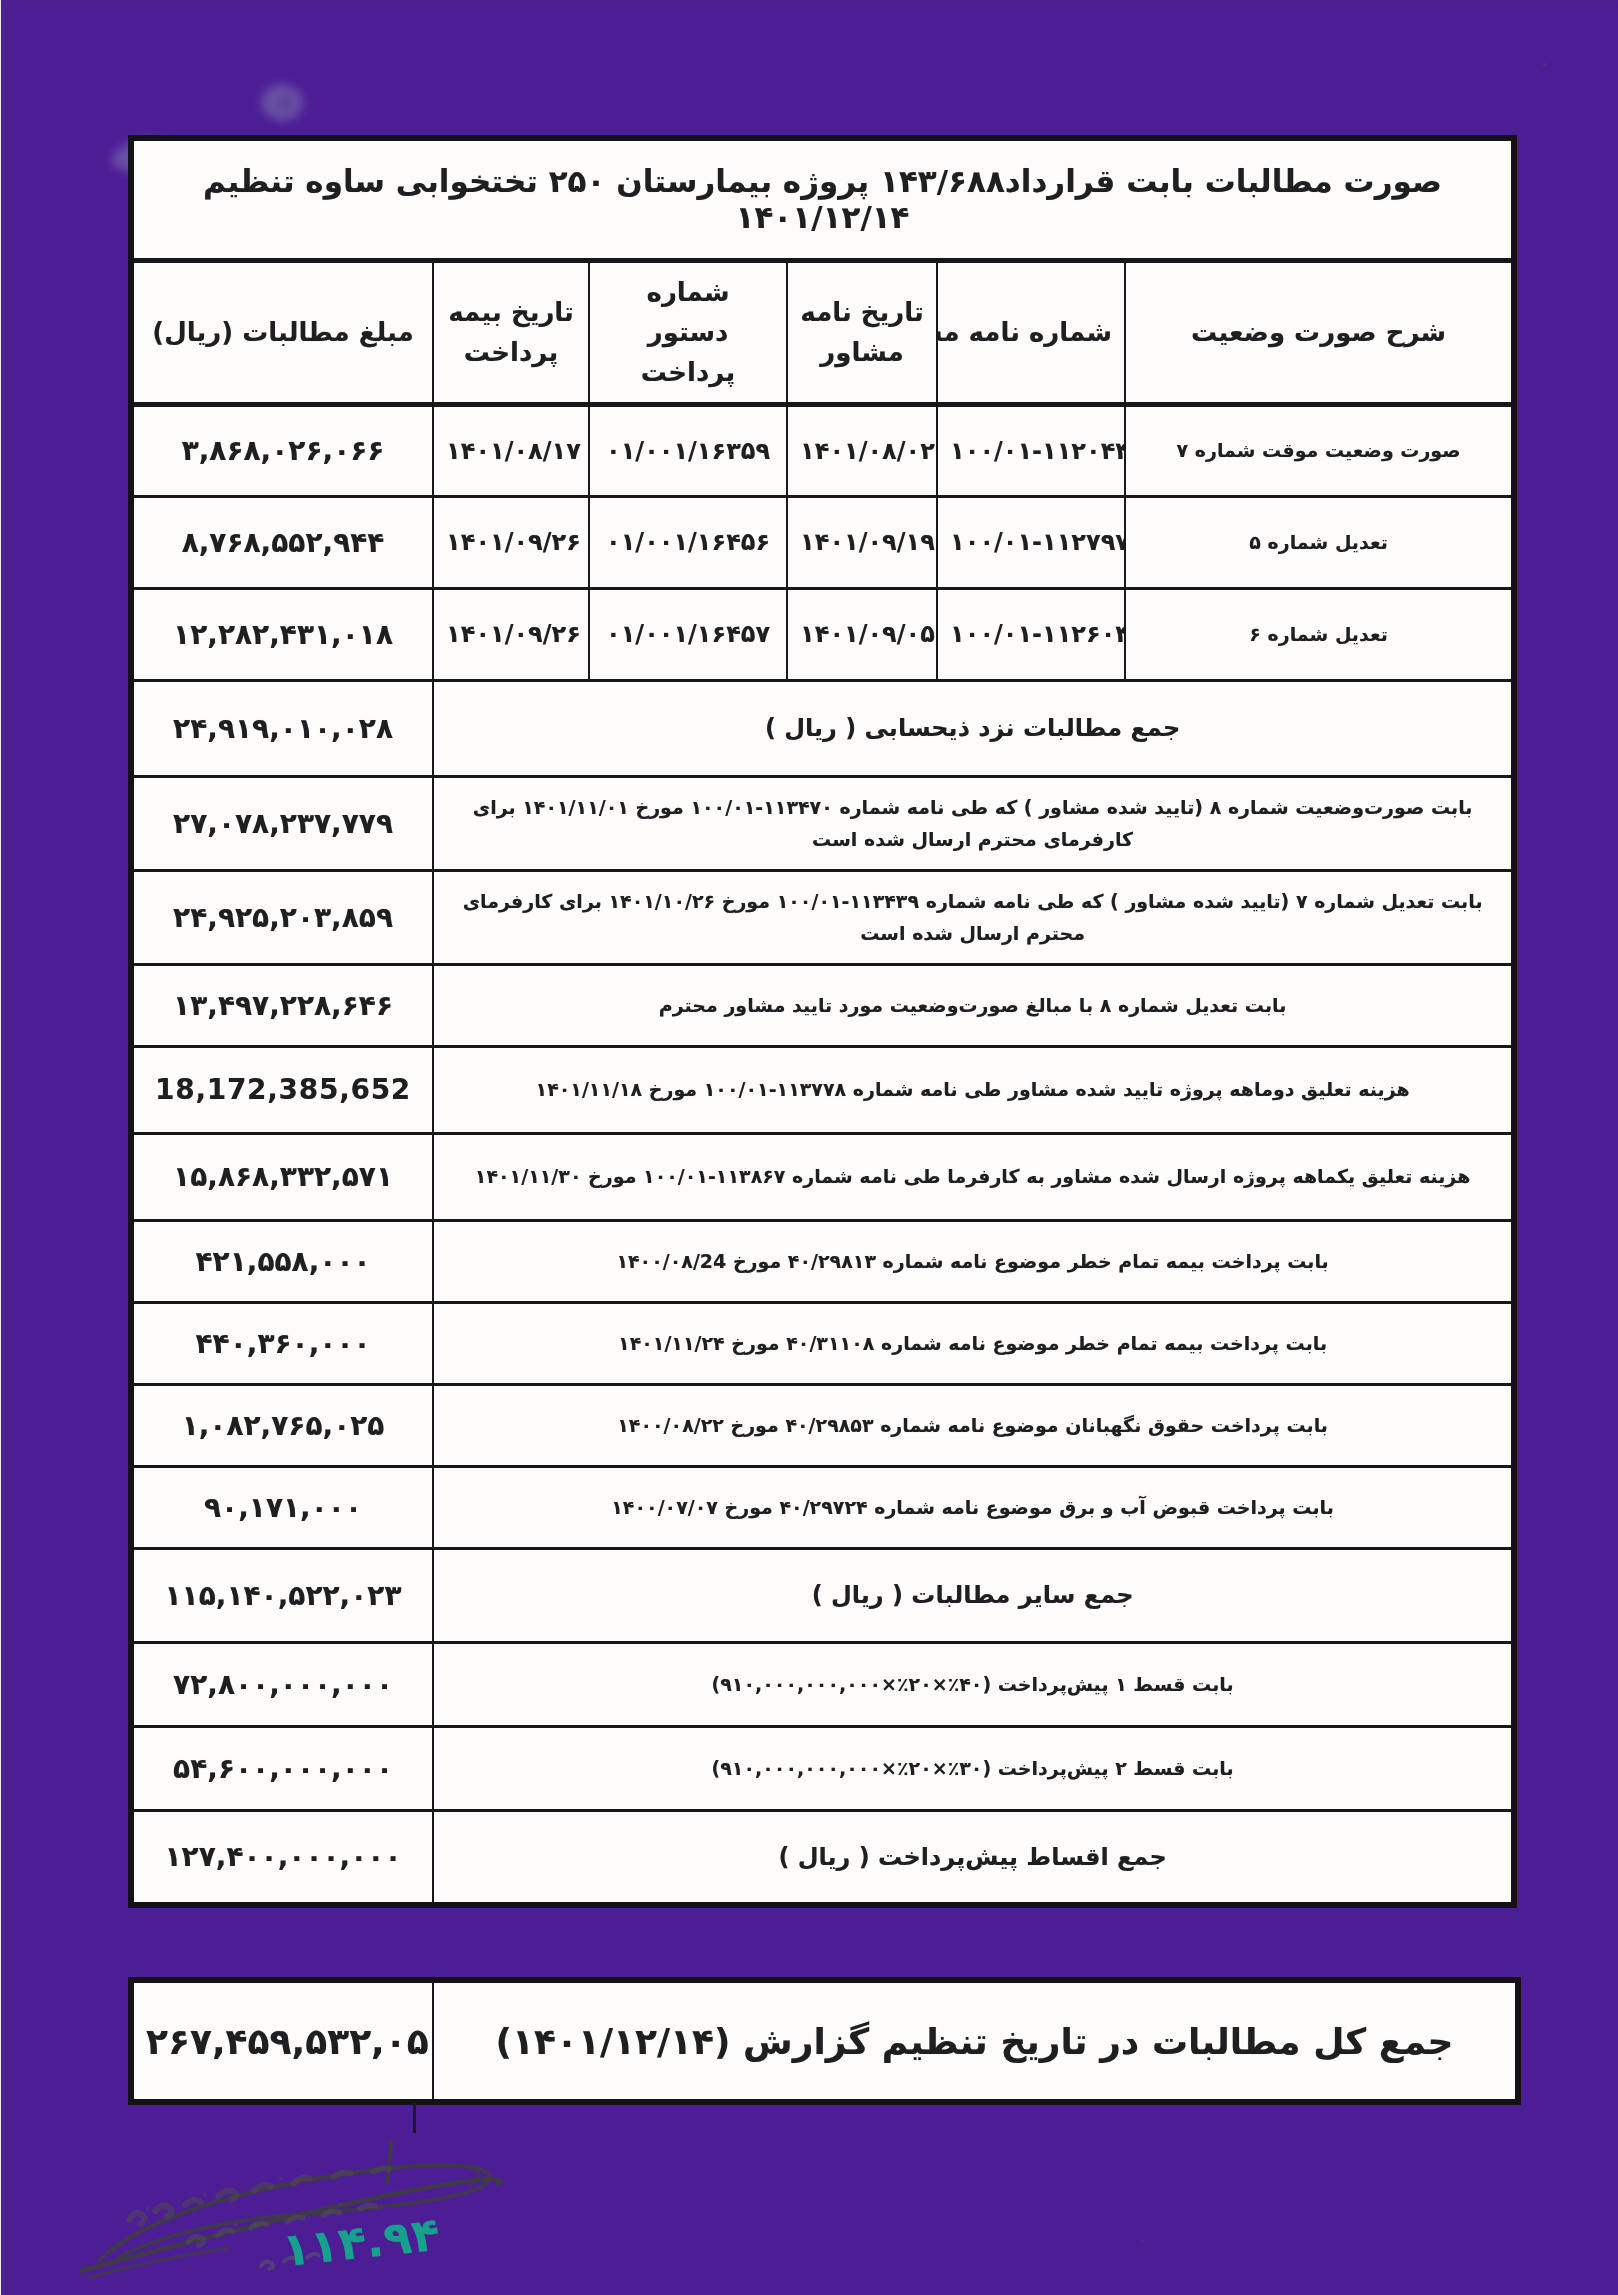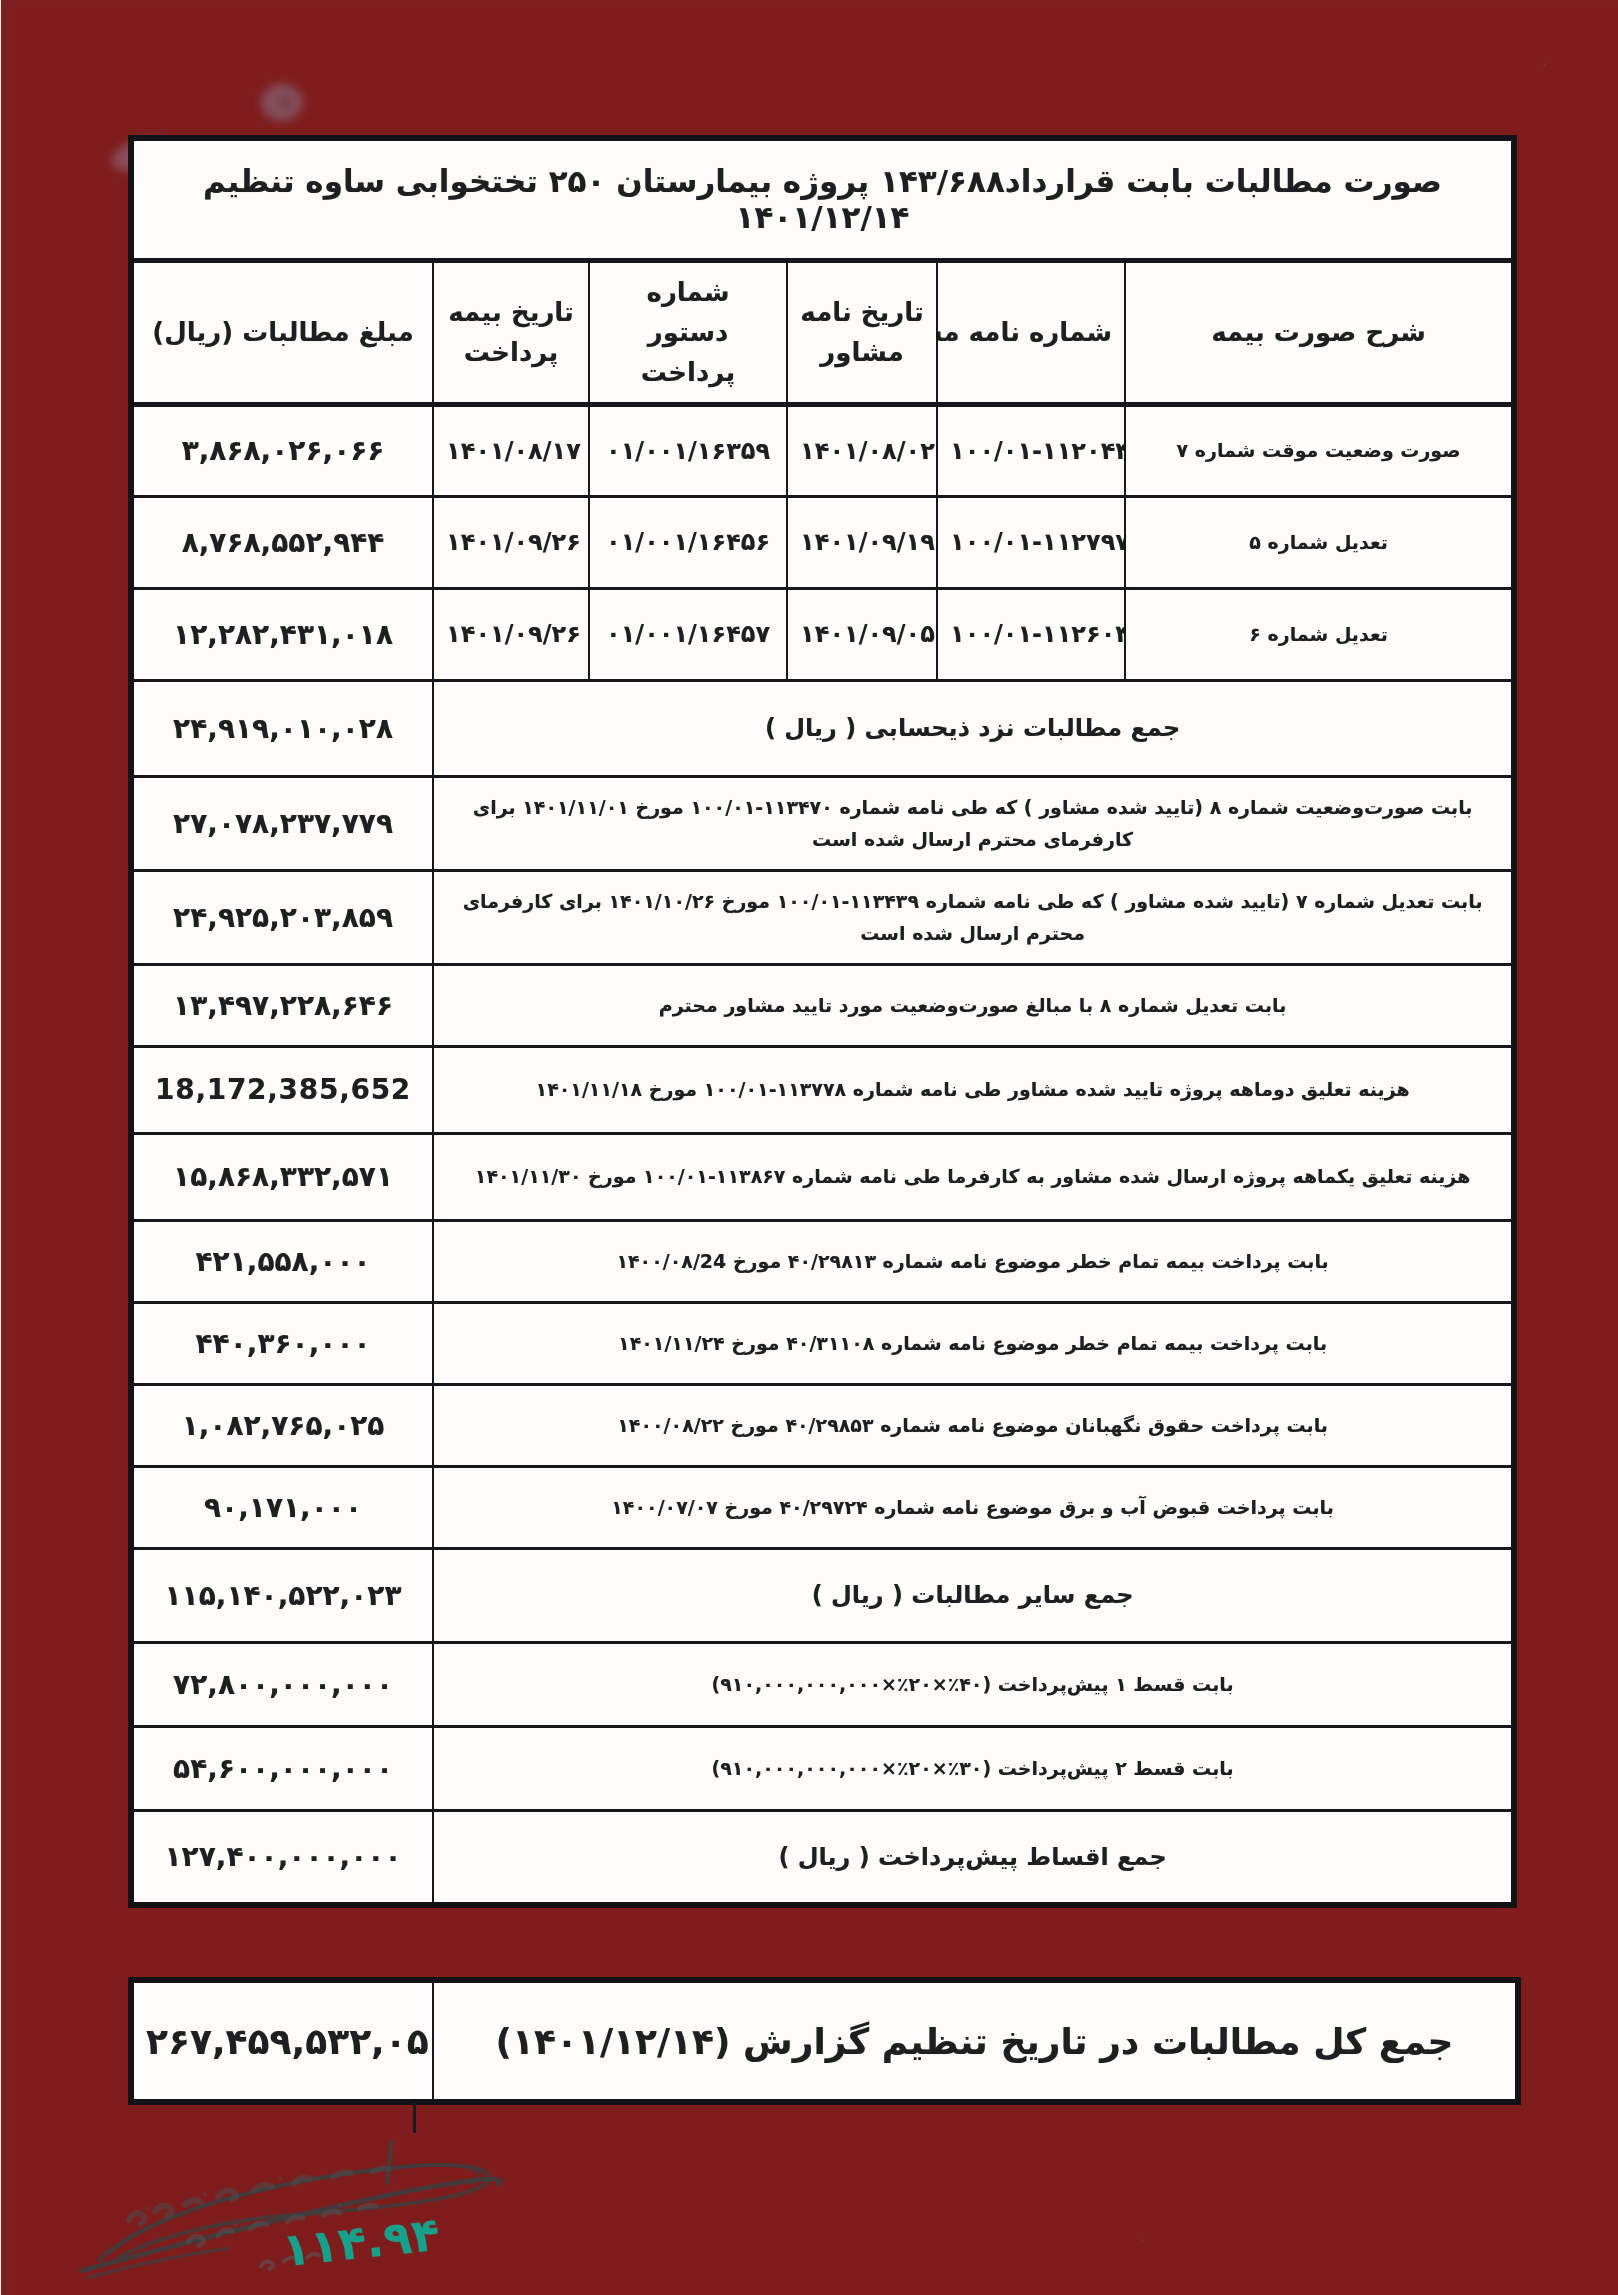--- a/index.html
+++ b/index.html
@@ -3,21 +3,21 @@
 <meta charset="utf-8">
 <style>
   html,body{margin:0;padding:0;}
   body{
     width:1619px;height:2295px;
     background:#e9e9e7;
     font-family:"DejaVu Sans",sans-serif;
   }
   .page{
     position:relative;width:1619px;height:2295px;
-    background:#7f1d1d;
+    background:#4c1d95;
     overflow:hidden;
     color:#222;
   }
   
   .edge-left{position:absolute;left:0;top:0;width:17px;height:100%;
     background:linear-gradient(to right,rgba(70,70,80,0.10),rgba(70,70,80,0));}
   .edge-top{position:absolute;left:0;top:0;width:100%;height:9.2px;
     background:linear-gradient(to bottom,rgba(70,70,80,0.05),rgba(70,70,80,0));}
   .smudge{position:absolute;border-radius:50%;filter:blur(4.6px);}
   .smudge.a{left:111px;top:140px;width:59px;height:30px;background:#99a0bd;opacity:.38;transform:rotate(-15deg);}
@@ -105,21 +105,21 @@
         <col style="width:156px">
         <col style="width:302px">
     </colgroup>
 
     <tbody>
         <tr class="title-row h-title">
       <td colspan="6">صورت مطالبات بابت قرارداد۱۴۳/۶۸۸  پروژه بیمارستان ۲۵۰ تختخوابی ساوه  تنظیم ۱۴۰۱/۱۲/۱۴</td>
     </tr>
 
     <tr class="header-row h-header">
-      <th>شرح صورت بیمه</th>
+      <th>شرح صورت وضعیت</th>
       <th class="nowrap">شماره نامه مشاور</th>
       <th>تاریخ نامه مشاور</th>
       <th>شماره دستور پرداخت</th>
       <th>تاریخ بیمه پرداخت</th>
       <th>مبلغ مطالبات (ریال)</th>
     </tr>
 
     <tr class="h-detail">
       <td class="desc">صورت وضعیت موقت شماره ۷</td>
       <td class="num">۱۰۰/۰۱-۱۱۲۰۴۴</td>

